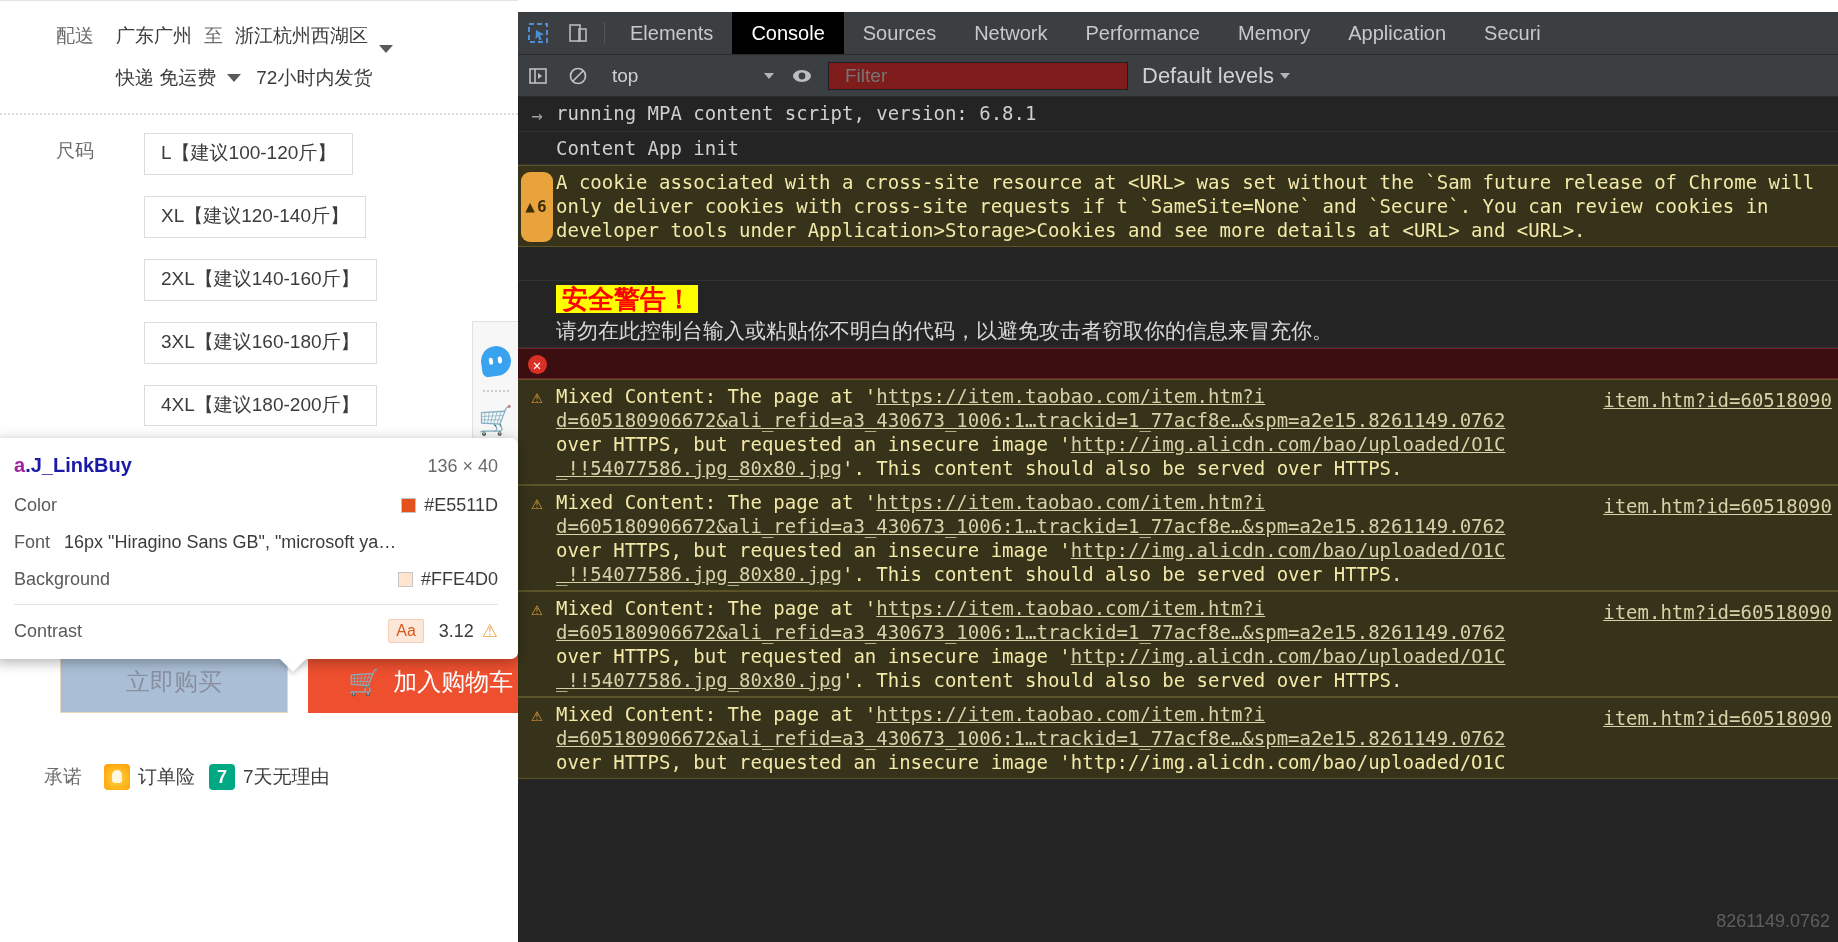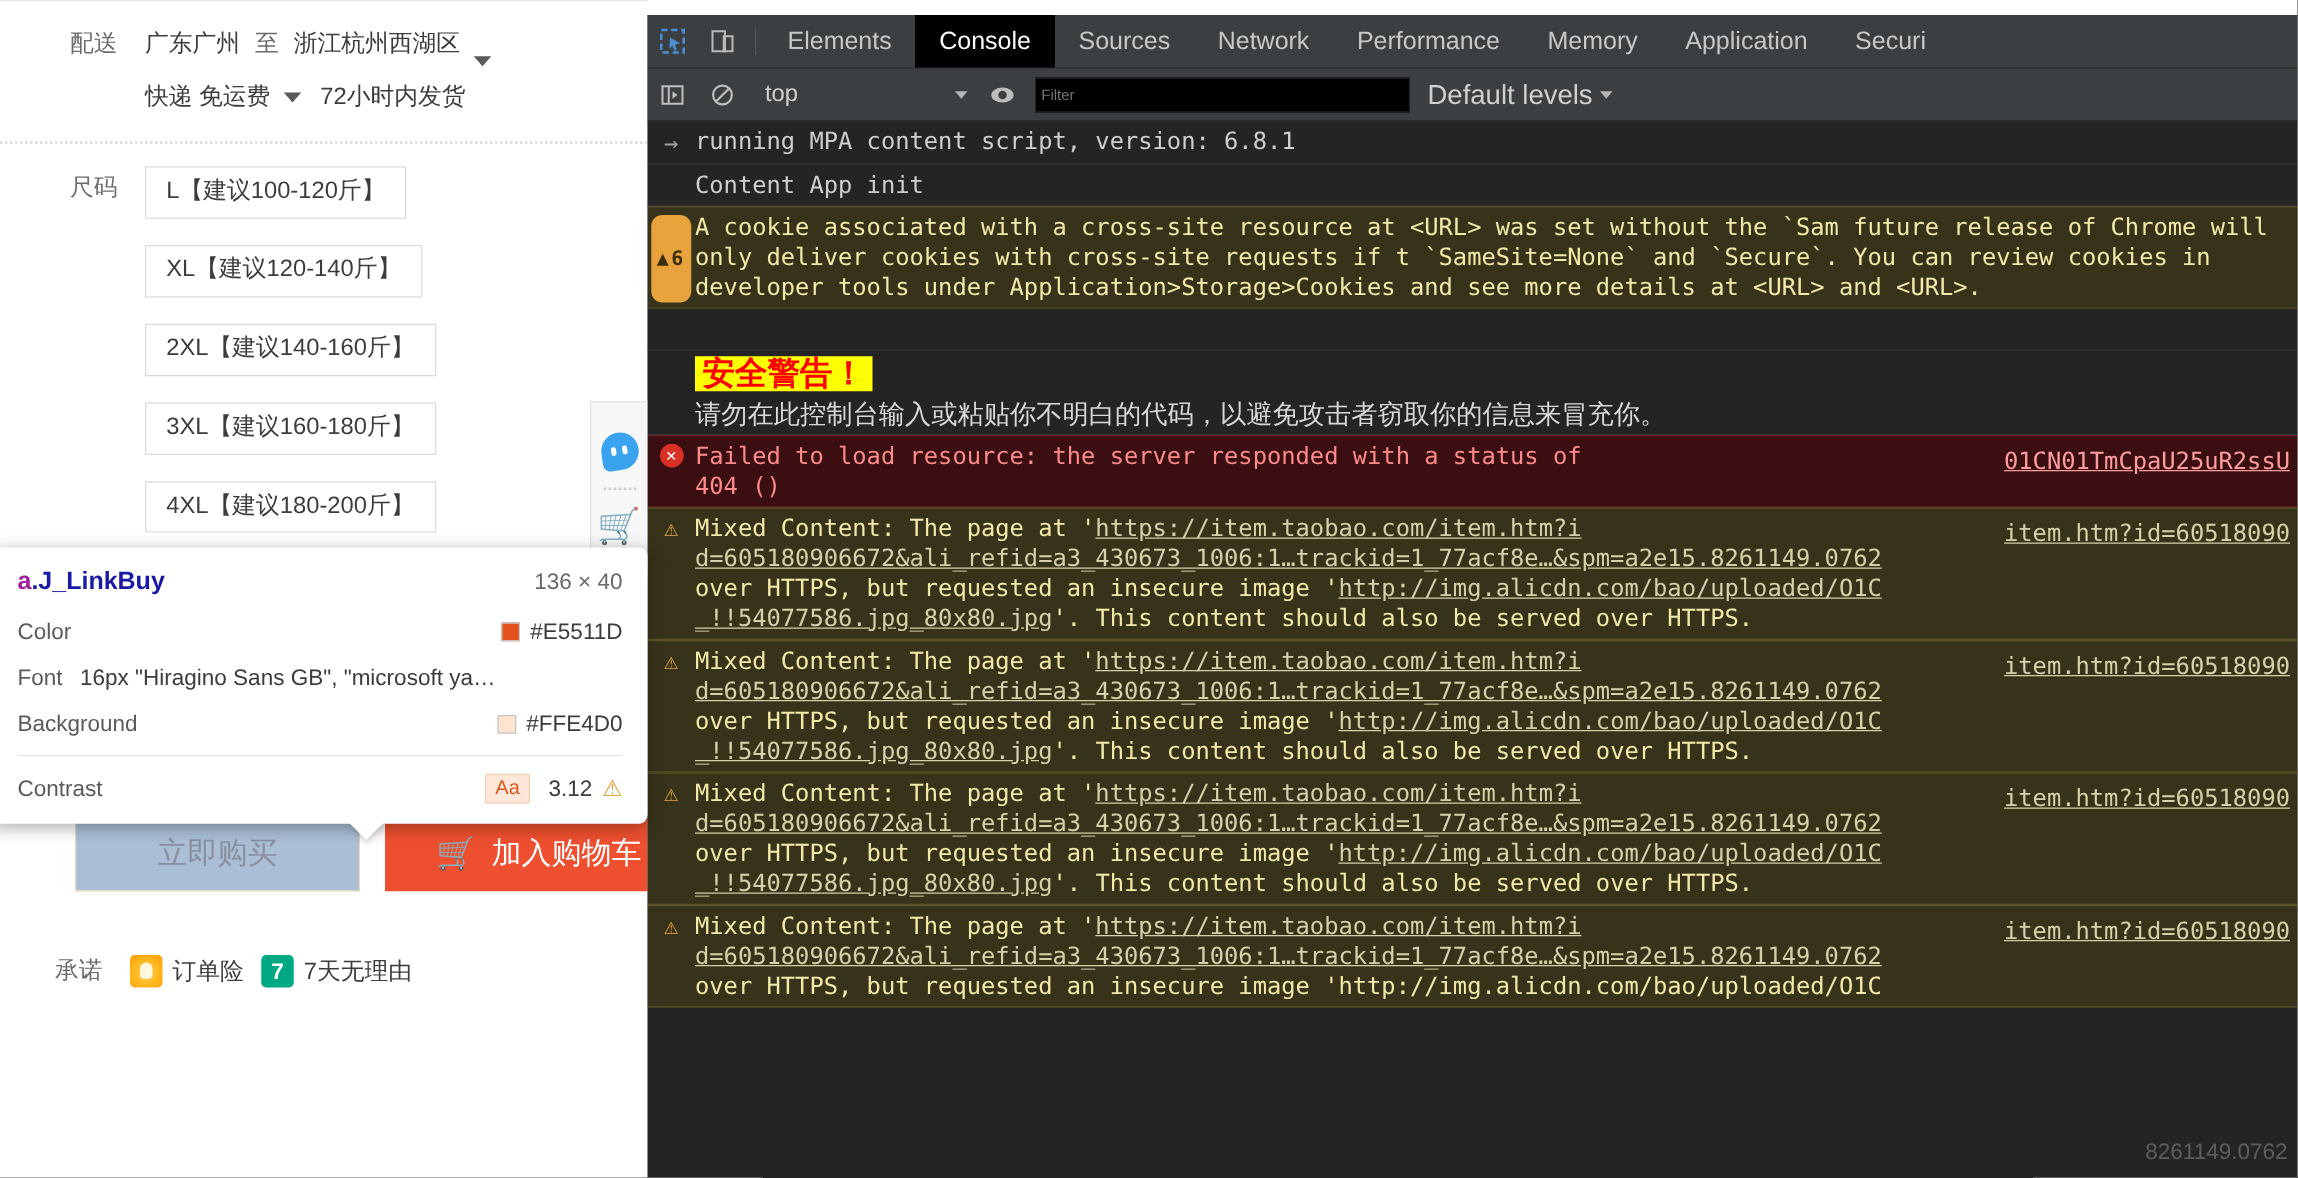--- a/index.html
+++ b/index.html
@@ -62,20 +62,21 @@
     border: 1px solid #dcdcdc;
     background: #fff;
     display: inline-block;
     align-self: flex-start;
     padding: 9px 16px 10px 16px;
     font-size: 19px;
     color: #3c3c3c;
     line-height: 1.1;
     white-space: nowrap;
     cursor: pointer;
+    margin-left: 28px;
   }
 
   
   #buy-row {
     position: absolute;
     left: 60px; top: 650px;
     display: flex;
     align-items: center;
     gap: 20px;
   }
@@ -261,25 +262,25 @@
     color: #d0d0d0; font-size: 19px; cursor: pointer;
   }
   .tiny-caret {
     width: 0; height: 0;
     border-left: 5px solid transparent;
     border-right: 5px solid transparent;
     border-top: 6px solid #b5b5b5;
   }
   #filter-input {
     width: 300px; height: 28px;
-    background: #000000;
+    background: #7f1d1d;
     border: 1px solid #1f1f1f;
     color: #9a9a9a;
-    font-size: 12px;
-    padding: 0 4px;
+    font-size: 19px;
+    padding: 0 16px;
     margin-left: 6px;
     font-family: "Liberation Sans", sans-serif;
   }
   #levels-select {
     display: flex; align-items: center; gap: 6px;
     margin-left: 14px; color: #d0d0d0; font-size: 22px; cursor: pointer;
   }
 
   
   #console-body {
@@ -565,25 +566,20 @@
       <div class="msg-body-wrap">
         <div class="sec-banner">安全警告！</div>
         <div class="sec-desc">请勿在此控制台输入或粘贴你不明白的代码，以避免攻击者窃取你的信息来冒充你。</div>
       </div>
     </div>
 
     <div class="msg error">
       <div class="msg-gutter">
           <span class="err-circle">✕</span>
         </div>
-      <div class="msg-body-wrap">
-        <div class="msg-text">Failed to load resource: the server responded with a status of
-404 ()</div>
-        <a class="src-link err">01CN01TmCpaU25uR2ssU</a>
-      </div>
     </div>
 
     <div class="msg warn">
       <div class="msg-gutter">
           <span class="warn-tri-glyph">⚠</span>
         </div>
       <div class="msg-body-wrap">
         <div class="msg-text"><span>Mixed Content: The page at '</span><span class="link-w">https://item.taobao.com/item.htm?i</span><br><span class="link-w">d=605180906672&amp;ali_refid=a3_430673_1006:1…trackid=1_77acf8e…&amp;spm=a2e15.8261149.0762</span><br><span>over HTTPS, but requested an insecure image '</span><span class="link-w">http://img.alicdn.com/bao/uploaded/O1C</span><br><span class="link-w">_!!54077586.jpg_80x80.jpg</span><span>'. This content should also be served over HTTPS.</span></div>
         <a class="src-link">item.htm?id=60518090</a>
       </div>

